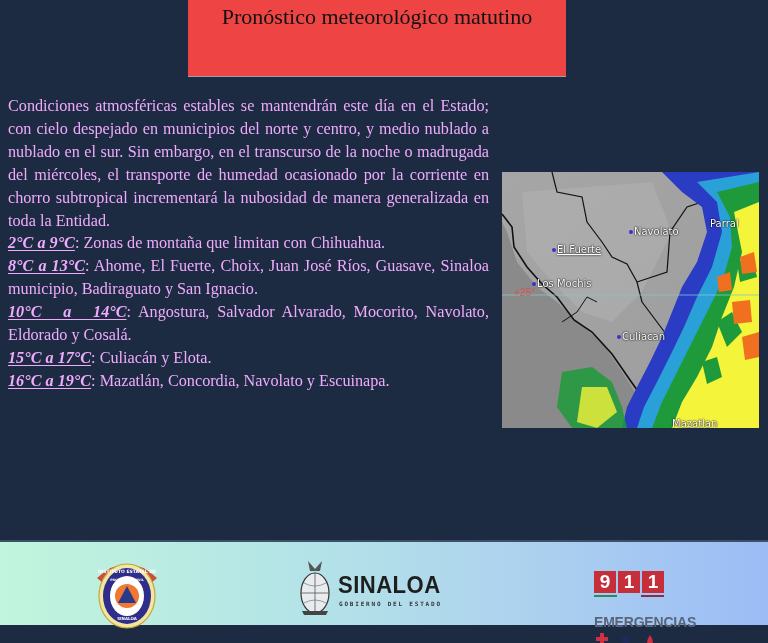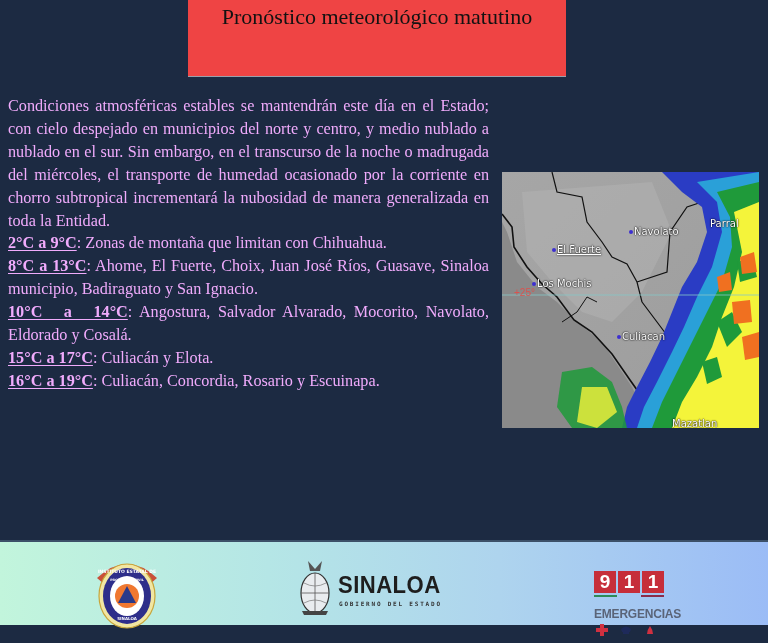--- a/index.html
+++ b/index.html
@@ -25,20 +25,21 @@
     .body-text {
       position: absolute;
       left: 8px; top: 95px; width: 481px;
       color: #f0abfc;
       font-size: 16.2px;
       line-height: 22.9px;
       text-align: justify;
     }
     .body-text p { margin: 0; }
     .range {
+      font-style: italic;
       font-weight: bold;
       text-decoration: underline;
       text-decoration-thickness: 1px;
       text-underline-offset: 2px;
     }
     .range-row { margin: 0; }
     .map {
       position: absolute;
       left: 502px; top: 172px; width: 257px; height: 256px;
       overflow: hidden;
@@ -105,41 +106,41 @@
       font-family: "Liberation Sans", sans-serif;
       font-weight: bold;
       font-size: 19px;
       line-height: 22px;
       text-align: center;
     }
     .flag-bar { display: flex; height: 2px; margin-top: 2px; width: 70px; }
     .emerg {
       font-family: "Liberation Sans", sans-serif;
       font-weight: bold;
-      font-size: 12px;
+      font-size: 14px;
       color: #5a6478;
       letter-spacing: -0.2px;
-      margin-top: 10px;
+      margin-top: 17px;
     }
     .services { display: flex; gap: 12px; margin-top: 3px; padding-left: 2px; }
   </style>
 </head>
 <body>
 
 <div class="title-box">
   <div>Pronóstico meteorológico matutino</div>
 </div>
 
 <div class="body-text">
   <p>Condiciones atmosféricas estables se mantendrán este día en el Estado; con cielo despejado en municipios del norte y centro, y medio nublado a nublado en el sur. Sin embargo, en el transcurso de la noche o madrugada del miércoles, el transporte de humedad ocasionado por la corriente en chorro subtropical incrementará la nubosidad de manera generalizada en toda la Entidad.</p>
   <p class="range-row"><span class="range">2°C a 9°C</span><span>: Zonas de montaña que limitan con Chihuahua.</span></p>
   <p class="range-row"><span class="range">8°C a 13°C</span><span>: Ahome, El Fuerte, Choix, Juan José Ríos, Guasave, Sinaloa municipio, Badiraguato y San Ignacio.</span></p>
   <p class="range-row"><span class="range" style="word-spacing:14px;">10°C a 14°C</span><span>: Angostura, Salvador Alvarado, Mocorito, Navolato, Eldorado y Cosalá.</span></p>
   <p class="range-row"><span class="range">15°C a 17°C</span><span>: Culiacán y Elota.</span></p>
-  <p class="range-row"><span class="range">16°C a 19°C</span><span>: Culiacán, Concordia, Rosario y Escuinapa.</span></p>
+  <p class="range-row"><span class="range">16°C a 19°C</span><span>: Mazatlán, Concordia, Navolato y Escuinapa.</span></p>
 </div>
 
 <div class="map">
   <svg width="257" height="256" viewBox="0 0 257 256">
     <defs>
       <linearGradient id="landGrad" x1="0" y1="0" x2="1" y2="1">
         <stop offset="0" stop-color="#a6a6a6"></stop>
         <stop offset="1" stop-color="#9c9c9c"></stop>
       </linearGradient>
     </defs>

